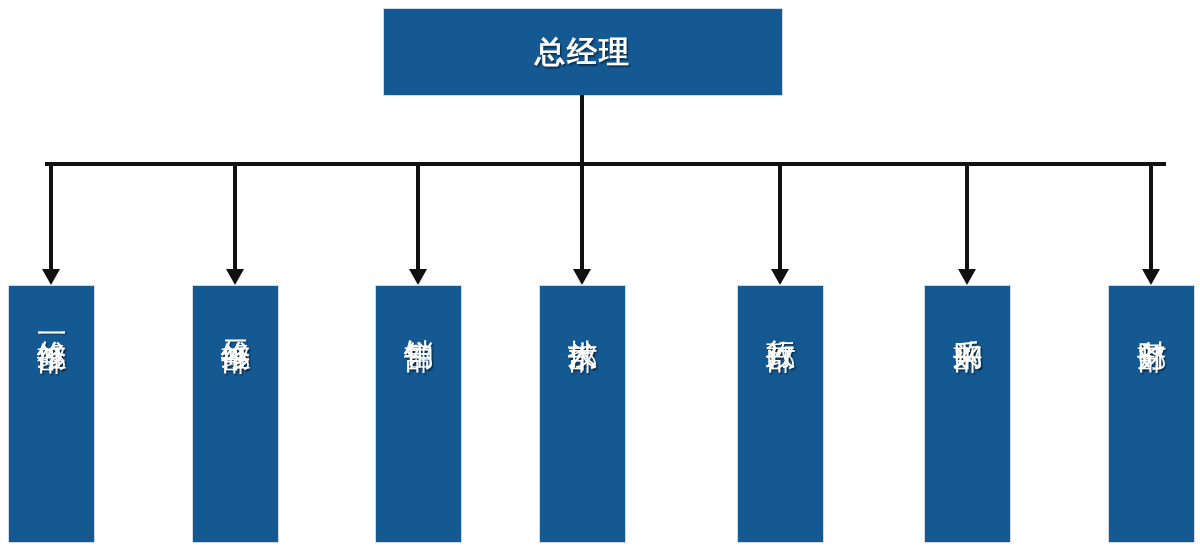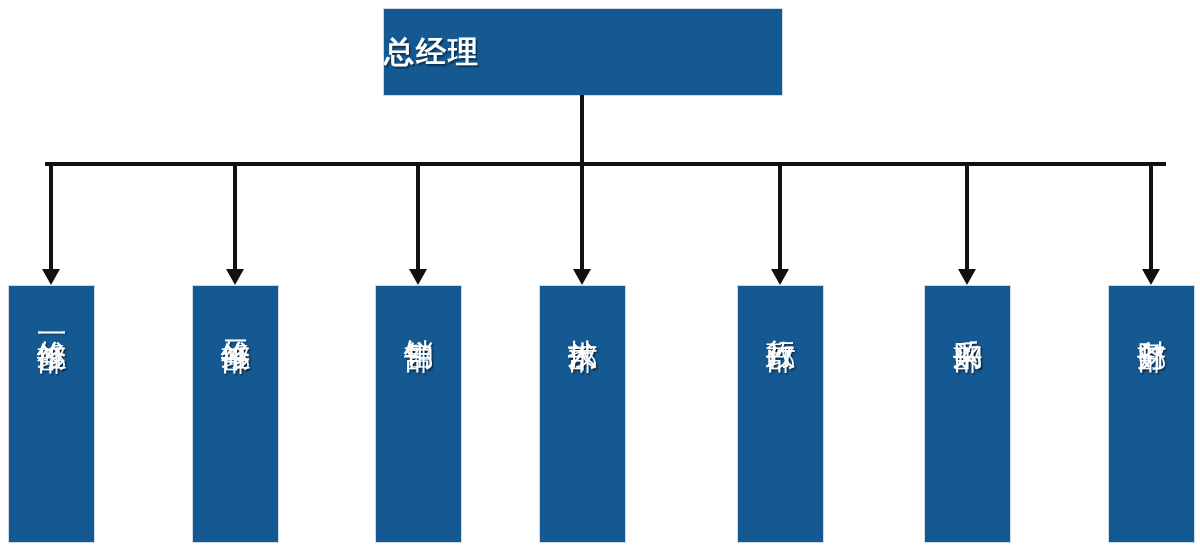--- a/index.html
+++ b/index.html
@@ -27,21 +27,21 @@
     border: 1px solid #cfdae6;
     box-shadow: 0 0 0 0.5px rgba(255,255,255,0.55);
   }
   .node-root {
     left: 383px;
     top: 8px;
     width: 400px;
     height: 88px;
     display: flex;
     align-items: center;
-    justify-content: flex-start;
+    justify-content: center;
   }
   .root-label {
     color: #ffffff;
     font-size: 30px;
     font-weight: bold;
     letter-spacing: 2px;
     text-shadow: 1.5px 1.5px 1.5px rgba(0,0,0,0.45);
     line-height: 1;
   }
 

